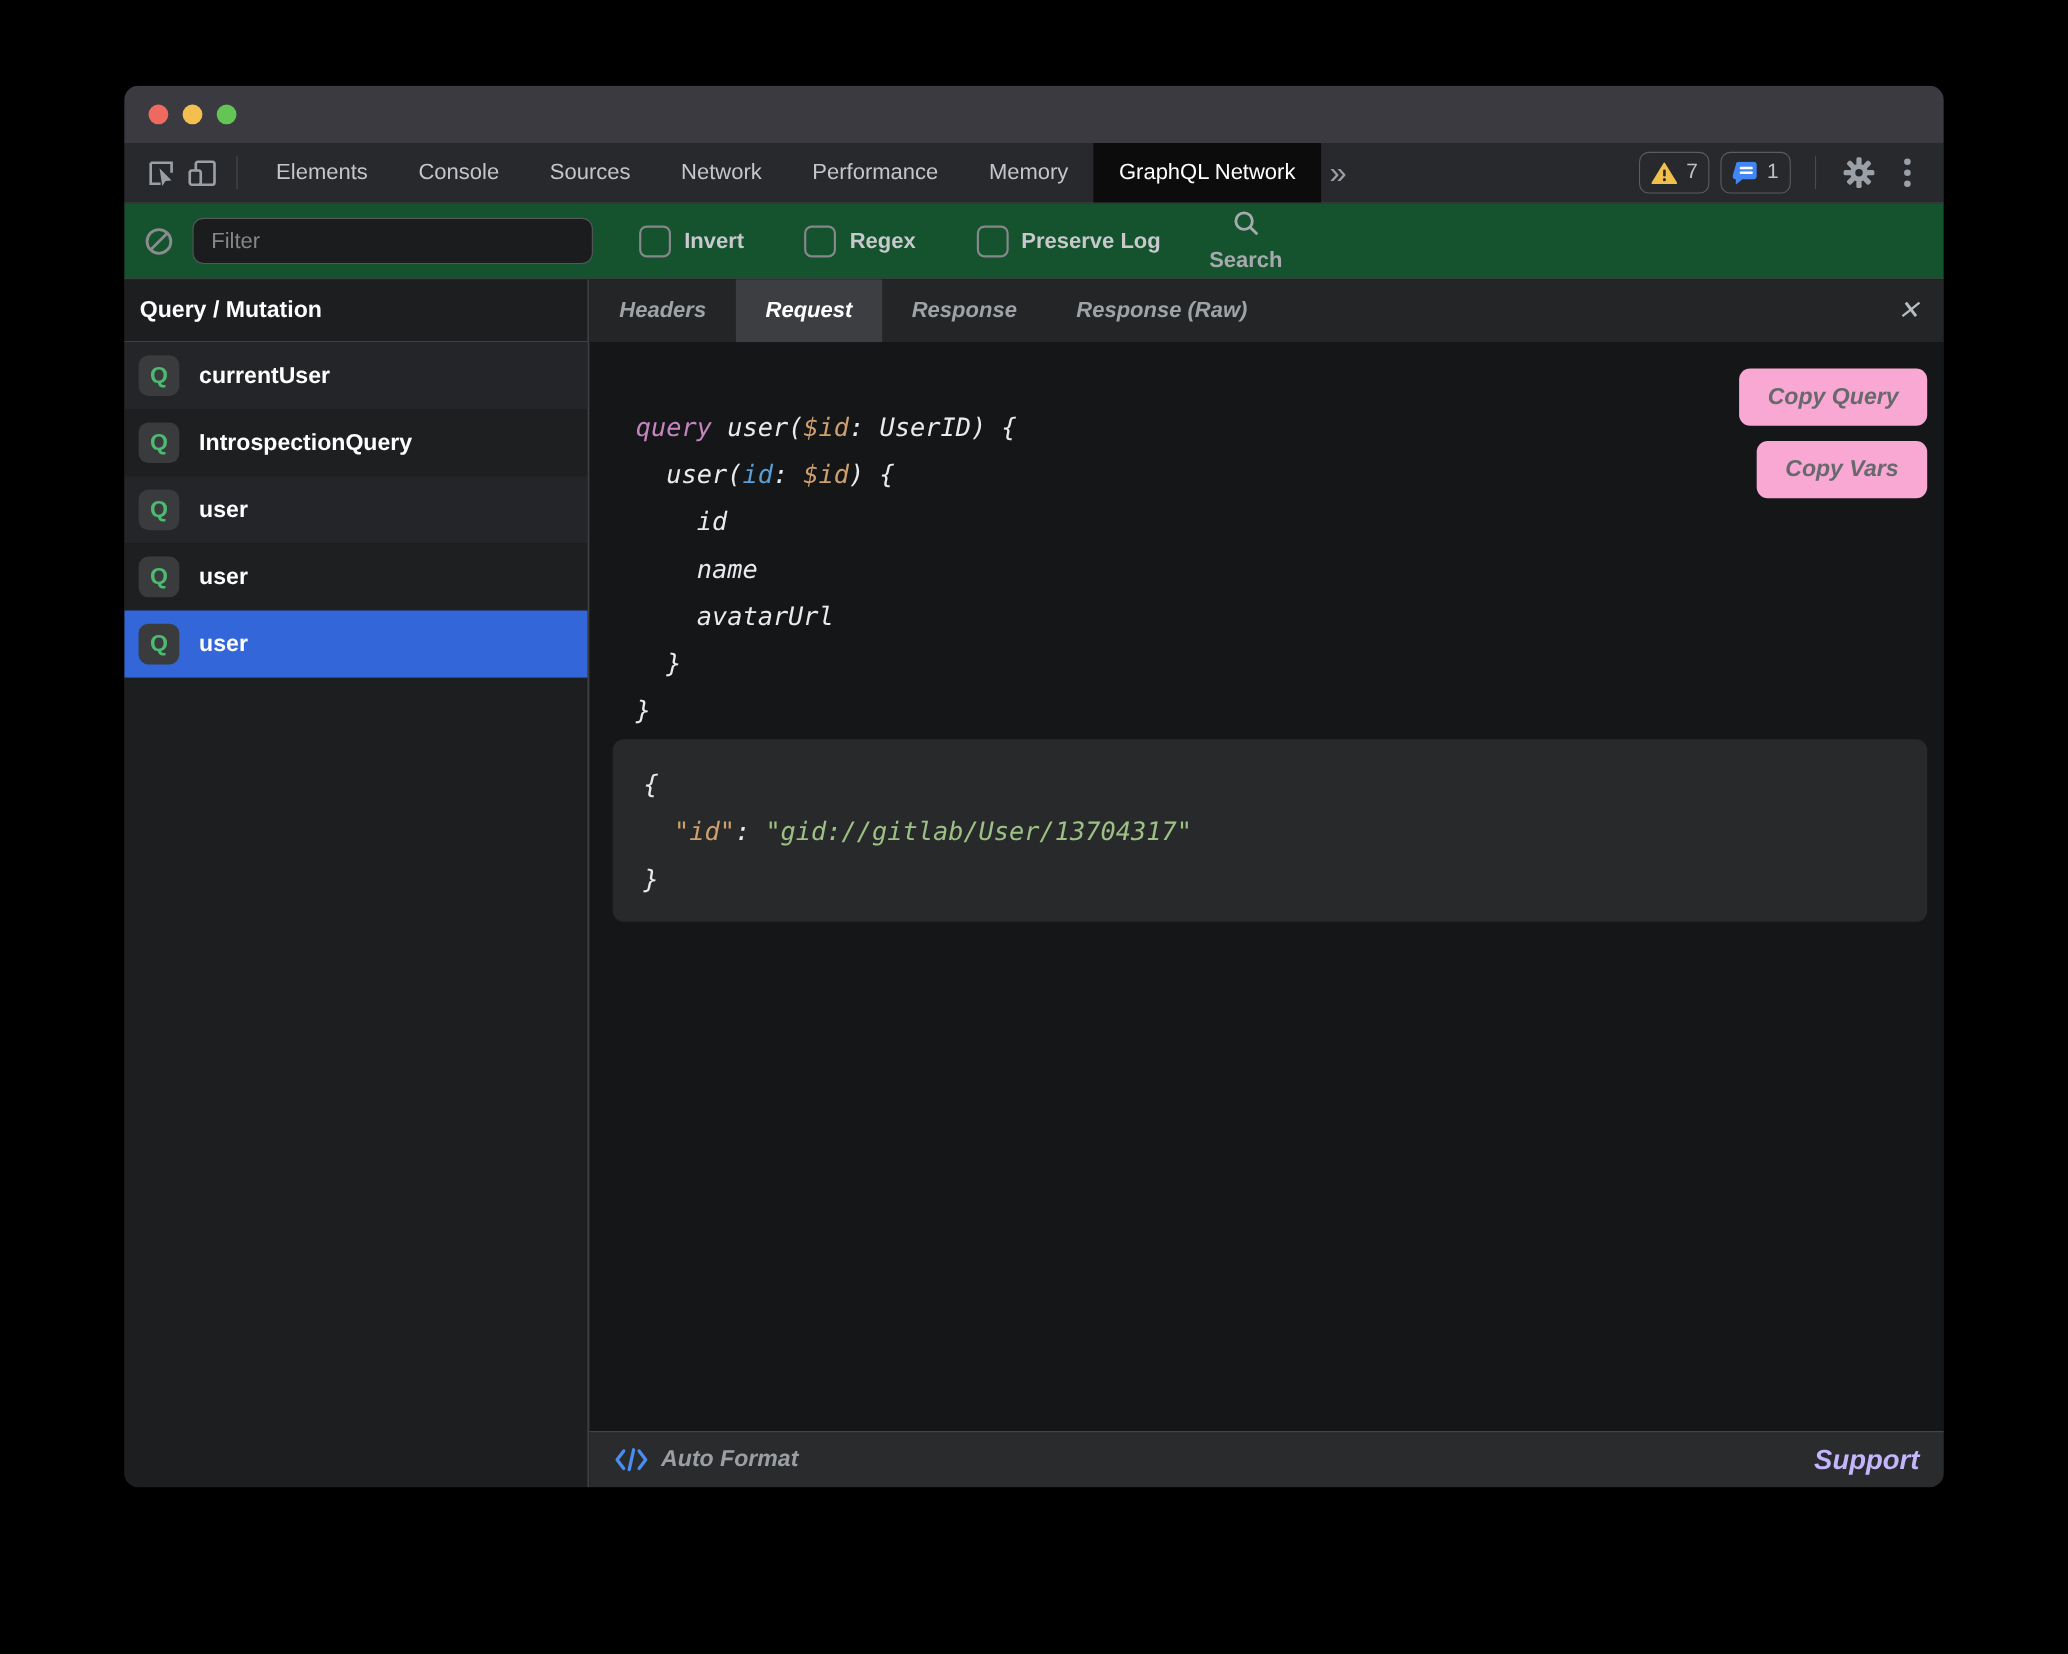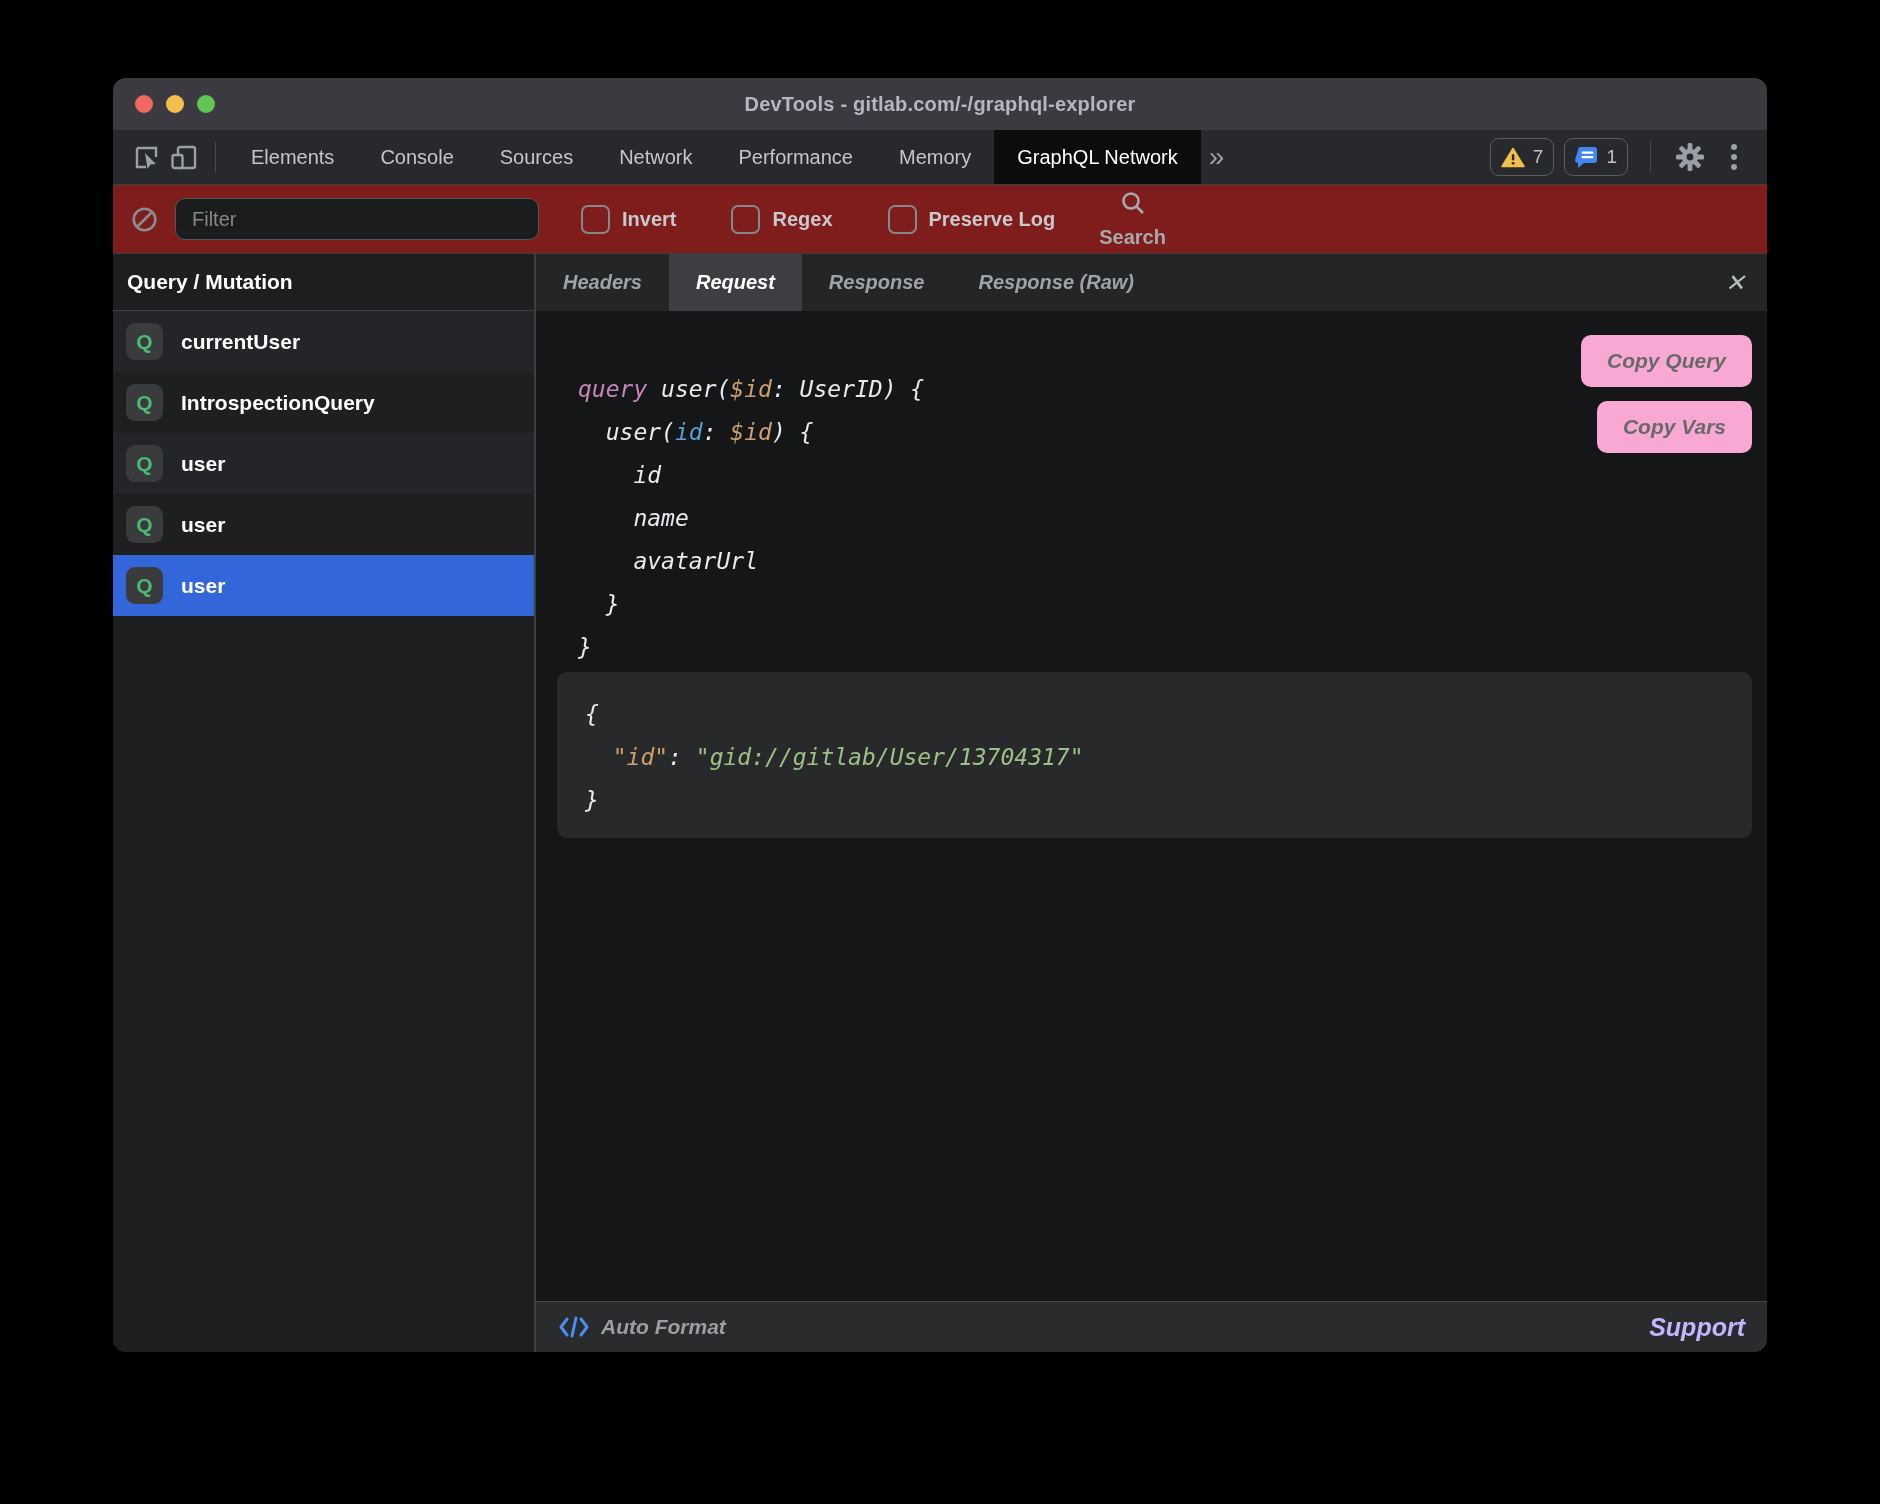--- a/index.html
+++ b/index.html
@@ -26,21 +26,21 @@
   .toolicon{display:flex;align-items:center;justify-content:center;width:38px;height:38px;flex:0 0 auto;}
   .vsep{width:1px;height:30px;background:#4a4b4d;margin:0 12px;flex:0 0 auto;}
   .tabs-row{display:flex;align-items:stretch;height:100%;}
   .tab{padding:0 23px;display:flex;align-items:center;color:#c3c6ca;font-size:20px;font-weight:500;white-space:nowrap;}
   .tab.active{background:#0c0c0d;color:#ffffff;}
   .overflow{color:#9aa0a6;font-size:28px;margin-left:8px;line-height:1;}
   .right-controls{margin-left:auto;display:flex;align-items:center;gap:10px;}
   .badge{display:flex;align-items:center;gap:8px;border:1px solid #5b5c5f;border-radius:9px;height:36px;padding:0 10px;color:#bfc2c5;font-size:19px;font-weight:500;}
   .iconbtn{display:flex;align-items:center;justify-content:center;width:34px;height:34px;}
   
-  .filterbar{height:68px;background:#7f1d1d;display:flex;align-items:center;border-bottom:1px solid #3c3d3f;padding:0 20px 0 14px;flex:0 0 auto;}
+  .filterbar{height:68px;background:#14532d;display:flex;align-items:center;border-bottom:1px solid #3c3d3f;padding:0 20px 0 14px;flex:0 0 auto;}
   .filter-input{
     width:330px;height:40px;margin-left:14px;background:#1b1c1e;border:1.5px solid #55565a;
     border-radius:10px;color:#e8eaed;font-size:20px;padding:0 16px;outline:none;
     font-family:"Liberation Sans", sans-serif;
   }
   .filter-input::placeholder{color:#85878a;}
   .checks{display:flex;align-items:center;gap:55px;margin-left:42px;}
   .check-item{display:flex;align-items:center;gap:12px;cursor:default;}
   .checkbox{width:25px;height:25px;border:2.5px solid #85878a;border-radius:7px;background:transparent;flex:0 0 auto;}
   .check-label{color:#c7c9cc;font-size:20px;font-weight:600;white-space:nowrap;}
@@ -90,21 +90,20 @@
 <body>
 
 <div class="window">
 
   <div class="titlebar">
     <div class="lights">
       <span class="light red"></span>
       <span class="light yellow"></span>
       <span class="light green"></span>
     </div>
-    <div class="title-text">DevTools - gitlab.com/-/graphql-explorer</div>
   </div>
 
   <div class="tabbar">
     <span class="toolicon">
       <svg width="27" height="27" viewBox="0 0 27 27" fill="none">
         <path d="M4 4 H23 V13 M4 4 V23 H13" stroke="#9aa0a6" stroke-width="2.4" fill="none"></path>
         <path d="M11 10 L22 21 L16.5 21.5 L13.5 26 Z" fill="#9aa0a6" transform="translate(1,-1)"></path>
       </svg>
     </span>
     <span class="toolicon">

